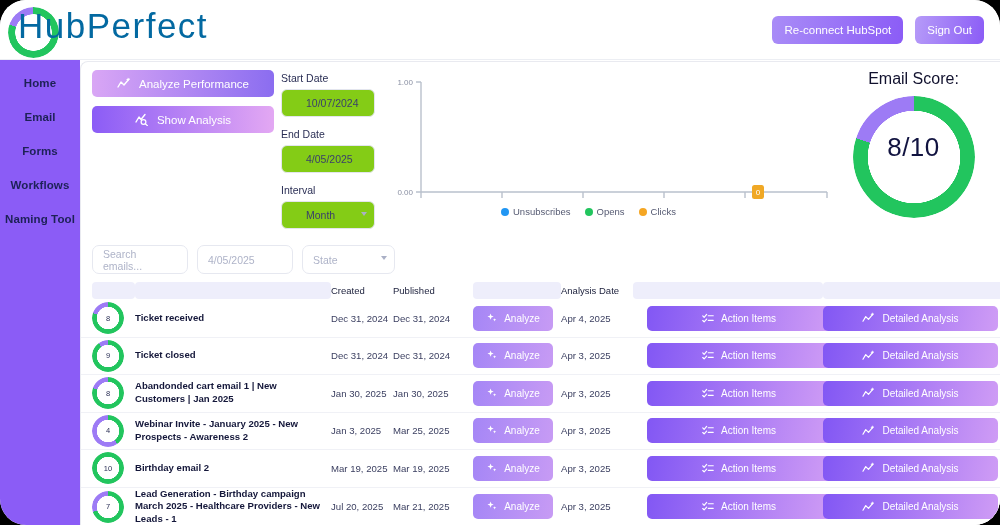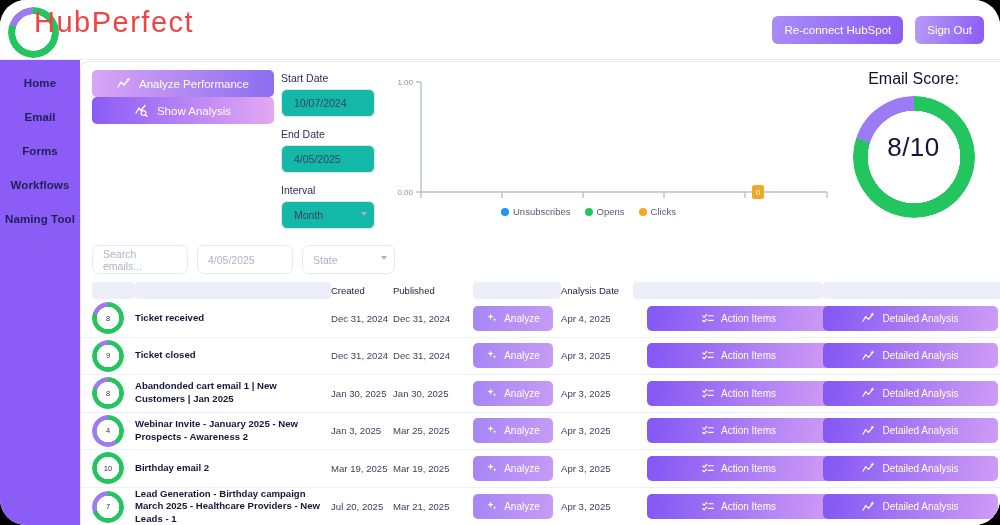--- a/index.html
+++ b/index.html
@@ -30,23 +30,23 @@
   }
   .logo-ring {
     position: absolute; left: 0px; top: 1px;
     width: 51px; height: 51px; border-radius: 50%;
     background: conic-gradient(from 0deg, #22c55e 0deg 288deg, #9d7bf5 288deg 360deg);
     -webkit-mask: radial-gradient(circle, transparent 0 18px, #000 18.5px);
     mask: radial-gradient(circle, transparent 0 18px, #000 18.5px);
   }
   .logo-text {
     position: relative; z-index: 2;
-    margin-left: 26px;
-    font-size: 29px; letter-spacing: 1.5px;
-    color: #ef4444; font-weight: 400;
+    margin-left: 10px;
+    font-size: 35px; letter-spacing: 1.5px;
+    color: #0369a1; font-weight: 400;
   }
   .logo-text .bold { font-weight: 400; }
 
   .hdr-btns { position: absolute; right: 16px; top: 16px; display: flex; gap: 12px; }
   .hdr-btn {
     border: none; cursor: pointer; color: #fff;
     font-size: 11.5px; font-family: inherit;
     border-radius: 6px; padding: 8px 12px;
     background: linear-gradient(100deg, #a98cf7 0%, #8b5cf6 100%);
     white-space: nowrap;
@@ -80,30 +80,31 @@
   }
 
   
   .analysis-area { position: relative; height: 174px; }
 
   .act-btns { position: absolute; left: 11px; top: 8px; width: 182px; }
   .act-btn {
     display: flex; align-items: center; justify-content: center; gap: 8px;
     width: 182px; height: 27px; border: none; border-radius: 5px;
     color: #fff; font-size: 11.5px; font-family: inherit; cursor: pointer;
+    margin-bottom: 9px;
   }
   .act-btn.primary { background: linear-gradient(90deg, #d9a6f5 0%, #8b6df0 100%); }
   .act-btn.secondary { background: linear-gradient(90deg, #8b5cf6 0%, #e3a8f3 100%); }
   .act-btn svg { flex: none; }
 
   .field-col { position: absolute; left: 200px; top: 10px; width: 102px; }
   .field-label { font-size: 10.5px; color: #2b2f55; margin-bottom: 5px; font-weight: 500; }
   .field-box {
     width: 94px; height: 28px; border: 1px solid #e3e5ee; border-radius: 6px;
-    background: #14b8a6; display: flex; align-items: center; padding: 0 12px;
+    background: #84cc16; display: flex; align-items: center; padding: 0 24px;
     font-size: 10.5px; color: #3a3f6b; margin-bottom: 11px; cursor: text;
     position: relative;
   }
   .field-box.select { cursor: pointer; }
   .caret {
     position: absolute; right: 7px; top: 10px;
     width: 0; height: 0; border-left: 3.5px solid transparent;
     border-right: 3.5px solid transparent; border-top: 4px solid #aab0c6;
   }
 

